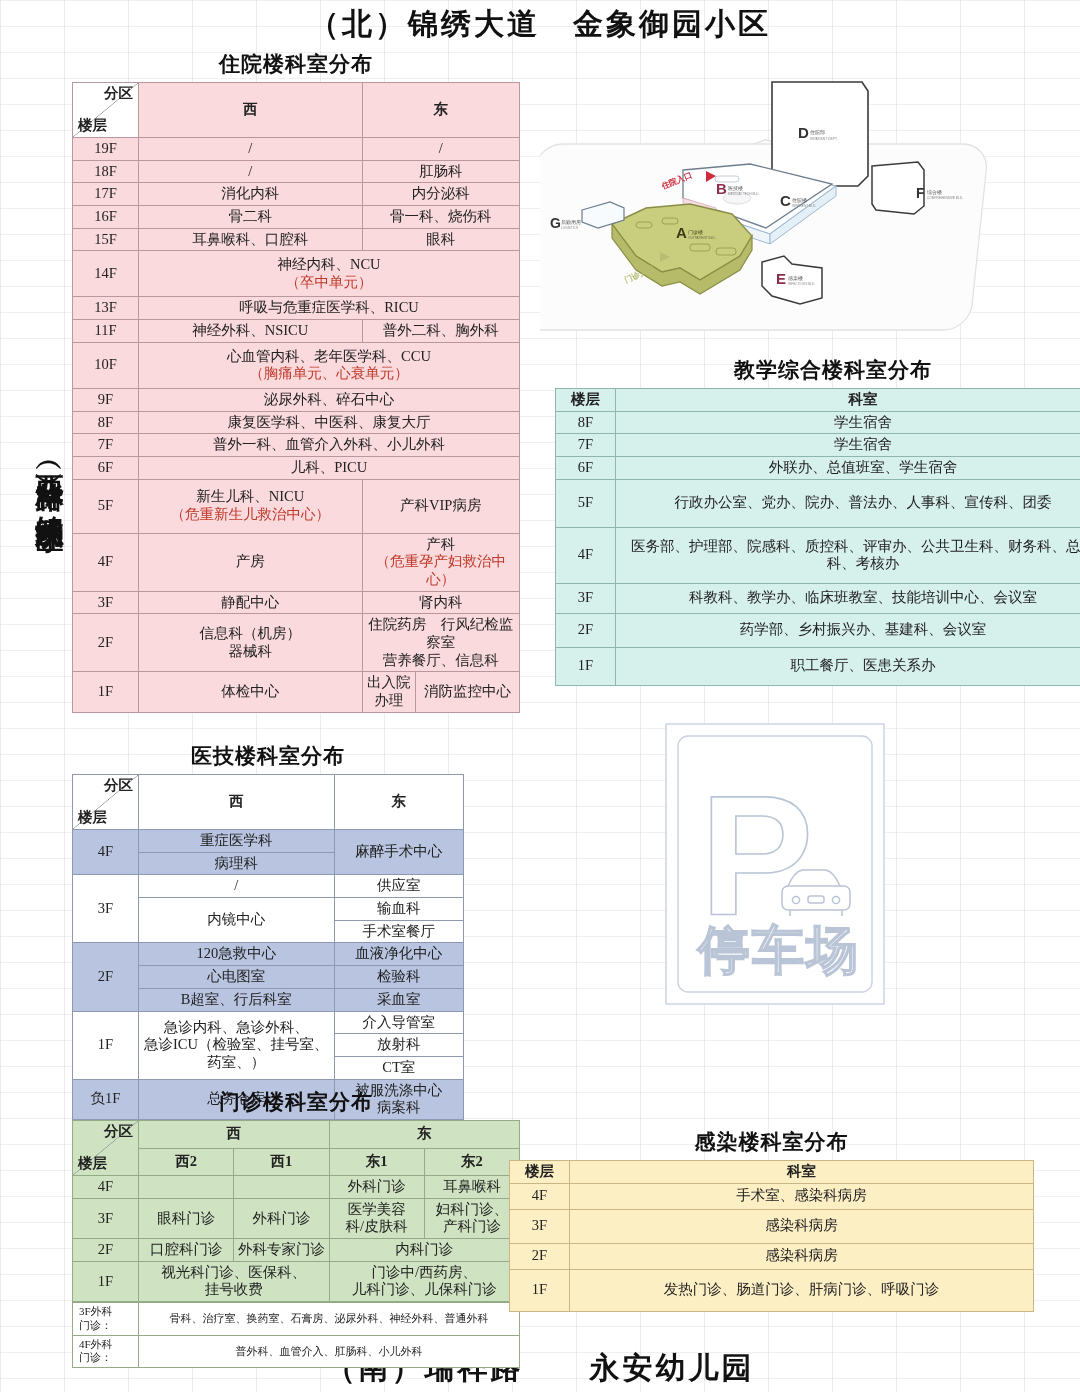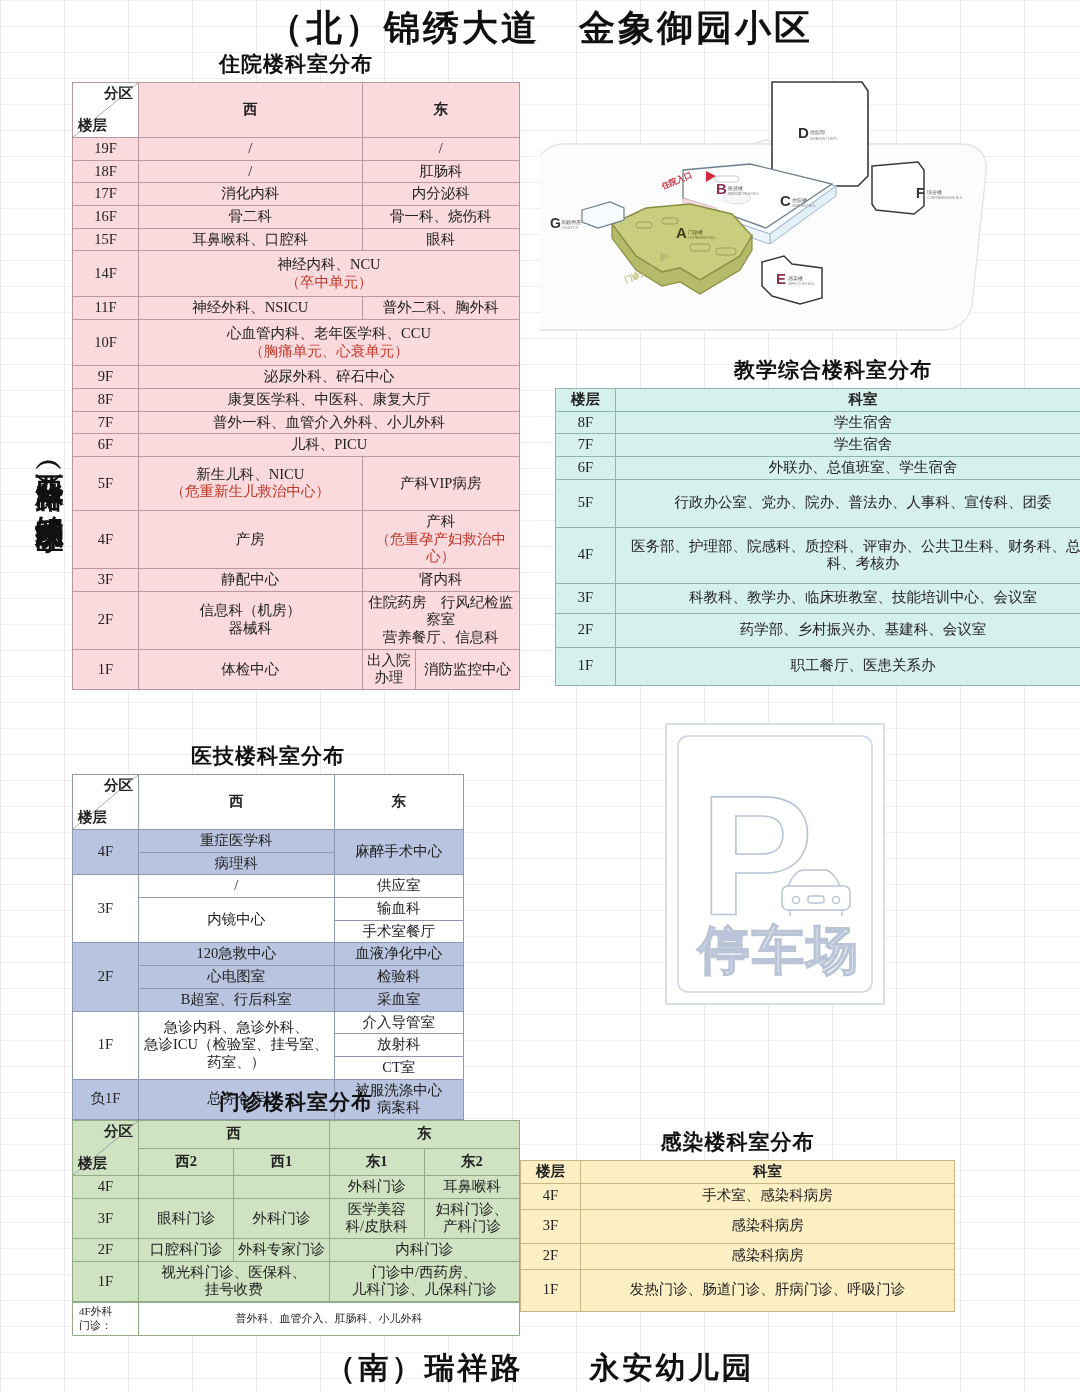--- a/index.html
+++ b/index.html
@@ -18,21 +18,21 @@
     background-size:64px 26px;
     z-index:0;pointer-events:none;
   }
   #sheet{position:absolute;inset:0;z-index:1;}
 
   .road{
     position:absolute;text-align:center;
     font-family:"Liberation Serif","DejaVu Serif",serif;
     font-weight:700;color:#111;white-space:nowrap;
   }
-  #road-north{left:0;right:0;top:4px;font-size:36px;letter-spacing:3px;}
+  #road-north{left:0;right:0;top:4px;font-size:30px;letter-spacing:3px;}
   #road-south{left:0;right:0;top:1348px;font-size:30px;letter-spacing:3px;}
   .road-v{
     position:absolute;width:58px;
     writing-mode:vertical-rl;text-orientation:upright;
     font-size:28px;font-weight:700;line-height:1.05;letter-spacing:2px;
     color:#111;
   }
   #road-west{left:6px;top:452px;}
   #road-east{left:1012px;top:452px;}
 
@@ -71,21 +71,21 @@
   #b-teaching table td,#b-teaching table th{background:#d6f0ec;border-color:#8fb5b0;}
   
   #b-medtech{left:72px;top:742px;width:392px;}
   #b-medtech table td,#b-medtech table th{border-color:#8d99ae;background:#ffffff;}
   #b-medtech tr.tint td{background:#b9c5e0;}
   
   #b-outpatient{left:72px;top:1088px;width:448px;}
   #b-outpatient table td,#b-outpatient table th{background:#cfe3c2;border-color:#93ab86;}
   #b-outpatient .hdr-diag{background:#cfe3c2;}
   
-  #b-infection{left:520px;top:1128px;width:435px;}
+  #b-infection{left:509px;top:1128px;width:525px;}
   #b-infection table td,#b-infection table th{background:#fdefc4;border-color:#c9b684;}
 
   .sub-note td{font-size:11px !important;}
   .sub-note td.lbl{width:62px;text-align:left;padding-left:6px;line-height:1.25;margin-top:16px;}
   .sub-note td.val{text-align:center;}
   #b-medtech .sub-note td{background:#fff !important;}
   #b-outpatient .sub-note td{background:#fff !important;}
 
   
   #campus-map{position:absolute;left:540px;top:58px;width:470px;height:292px;}
@@ -150,20 +150,24 @@
             <td>耳鼻喉科、口腔科</td>
             <td colspan="2">眼科</td>
           </tr>
       <tr style="height:46px">
         <td>14F</td>
         <td colspan="3">
           <div>神经内科、NCU</div>
           <div class="note">（卒中单元）</div>
         </td>
       </tr>
+      <tr>
+            <td>13F</td>
+            <td colspan="3">呼吸与危重症医学科、RICU</td>
+          </tr>
       <tr>
             <td>11F</td>
             <td>神经外科、NSICU</td>
             <td colspan="2">普外二科、胸外科</td>
           </tr>
       <tr style="height:46px">
         <td>10F</td>
         <td colspan="3">
           <div>心血管内科、老年医学科、CCU</div>
           <div class="note">（胸痛单元、心衰单元）</div>
@@ -501,20 +505,25 @@
 儿科门诊、儿保科门诊</td>
       </tr>
     </tbody>
       </table>
     <table class="tbl sub-note" style="border-top:none">
       <colgroup>
           <col style="width:66px">
           <col>
         </colgroup>
       <tbody>
+          <tr style="height:30px">
+        <td class="lbl" style="white-space:pre-line">3F外科
+门诊：</td>
+        <td class="val">骨科、治疗室、换药室、石膏房、泌尿外科、神经外科、普通外科</td>
+      </tr>
       <tr style="height:30px">
         <td class="lbl" style="white-space:pre-line">4F外科
 门诊：</td>
         <td class="val">普外科、血管介入、肛肠科、小儿外科</td>
       </tr>
     </tbody>
       </table>
   </div>
 
   <div class="block" id="b-infection">

